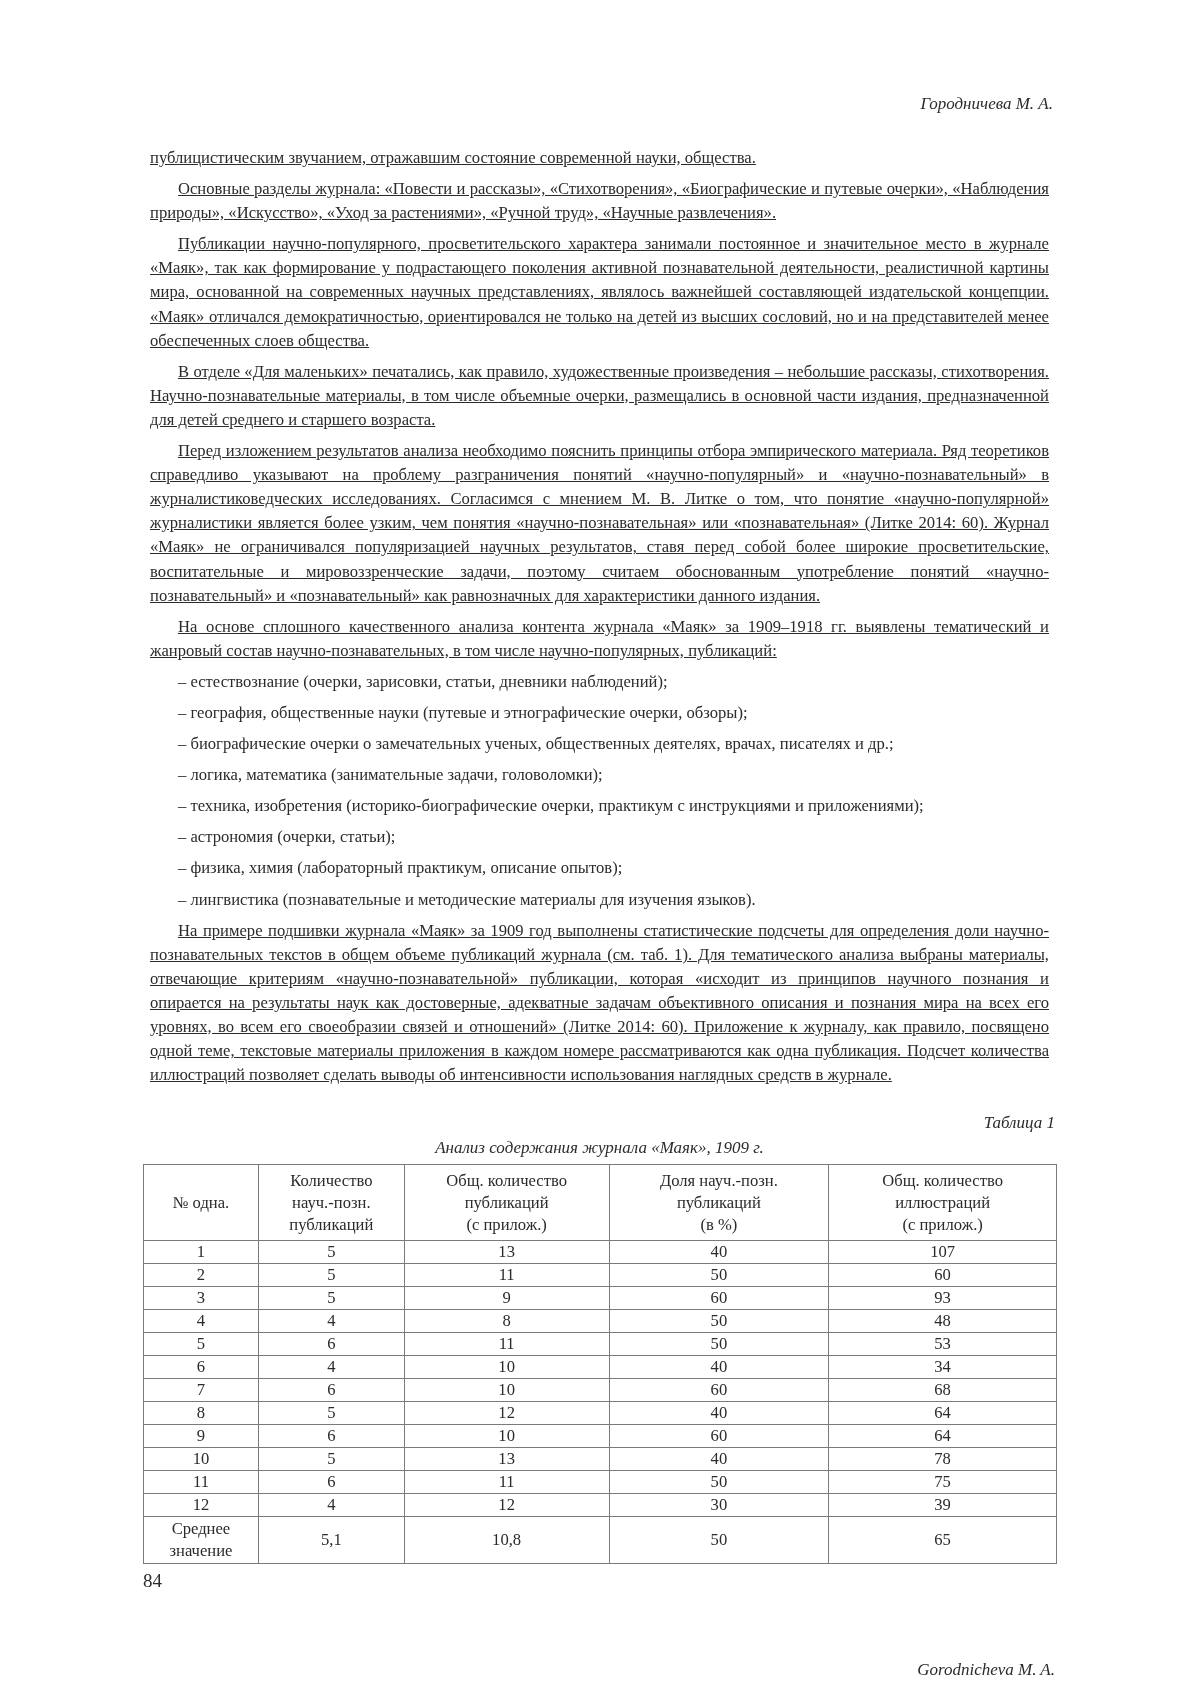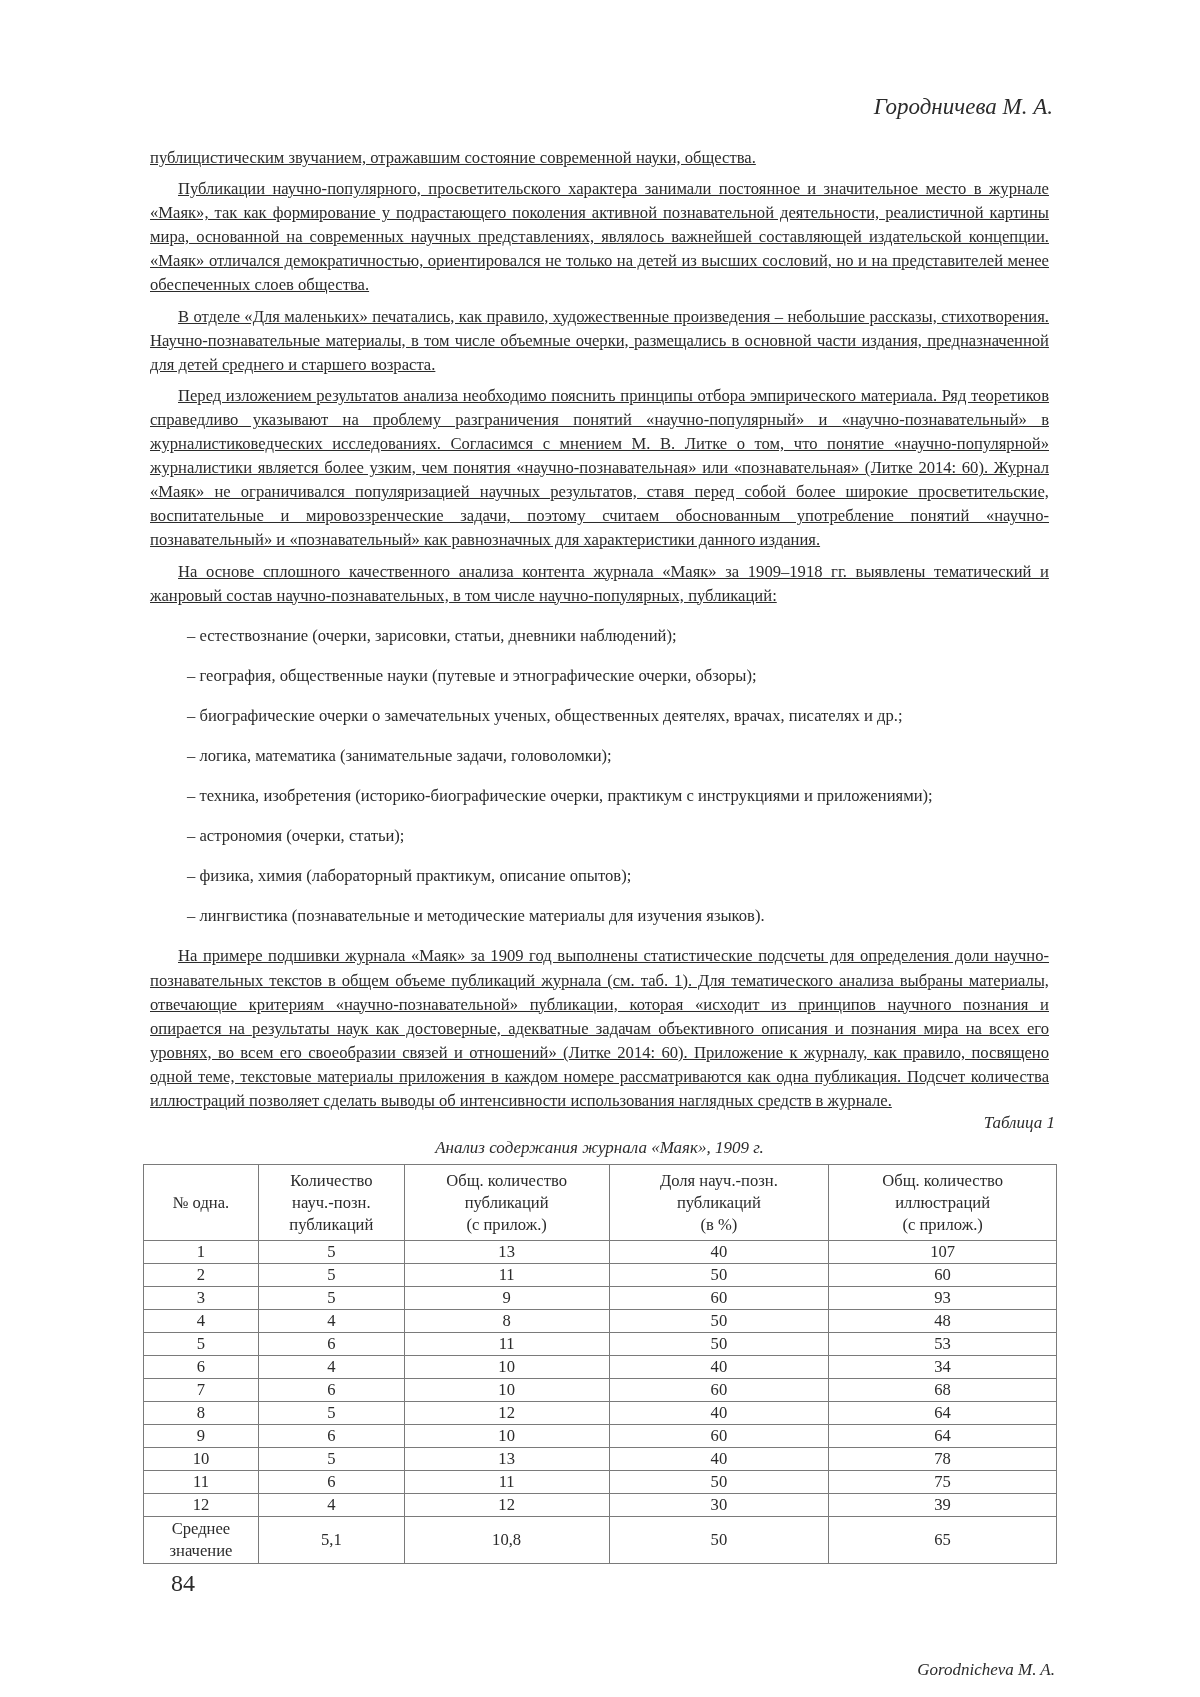--- a/index.html
+++ b/index.html
@@ -1,45 +1,46 @@
 <!DOCTYPE html>
 <html><head>
 <meta charset="utf-8">
 <style>
   html, body { margin: 0; padding: 0; background: #ffffff; }
   body { width: 1200px; height: 1697px; position: relative; overflow: hidden;
          font-family: "Liberation Serif", "DejaVu Serif", serif; color: #2b2b2b; }
   .running-head { position: absolute; top: 94px; right: 147px; font-style: italic;
-                  font-size: 23px; }
+                  font-size: 17px; }
   .content { position: absolute; left: 143px; top: 139px; width: 913px;
              font-size: 16.6px; line-height: 24.1px; text-align: justify; }
   .content p { margin: 7px; text-indent: 28px; text-decoration: underline; }
   .content p.noindent { text-indent: 0; }
   .content ul { list-style: none; margin: 0; padding: 0 0 0 28px; }
-  .content li { margin: 16px; }
+  .content li { margin: 7px; }
   .content li::before { content: "\2013\00a0"; }
   .table-label { position: absolute; top: 1113px; right: 145px; font-style: italic; font-size: 17px; }
   .table-caption { position: absolute; top: 1138px; left: 143px; width: 913px; text-align: center;
                    font-style: italic; font-size: 17px; }
   table.data { position: absolute; top: 1164px; left: 143px; width: 914px; border-collapse: collapse;
                font-size: 16.6px; line-height: 22px; }
   table.data th, table.data td { border: 1.3px solid #7a7a7a; text-align: center; padding: 0; font-weight: normal; }
   table.data thead th { height: 75px; vertical-align: middle; }
   table.data tbody td { height: 21px; }
   table.data tbody tr.avg td { height: 46px; }
-  .footer-page { position: absolute; top: 1570px; left: 143px; font-size: 24px; margin-left: 28px; }
+  .footer-page { position: absolute; top: 1570px; left: 143px; font-size: 19px; }
   .footer-author { position: absolute; top: 1660px; right: 145px; font-style: italic; font-size: 17px; }
 </style>
 </head>
 <body>
 
 <div class="running-head">Городничева М. А.</div>
 
 <div class="content">
   <p class="noindent">публицистическим звучанием, отражавшим состояние современной науки, общества.</p>
+  <p>Основные разделы журнала: «Повести и рассказы», «Стихотворения», «Биографические и путевые очерки», «Наблюдения природы», «Искусство», «Уход за растениями», «Ручной труд», «Научные развлечения».</p>
   <p>Публикации научно-популярного, просветительского характера занимали постоянное и значительное место в журнале «Маяк», так как формирование у подрастающего поколения активной познавательной деятельности, реалистичной картины мира, основанной на современных научных представлениях, являлось важнейшей составляющей издательской концепции. «Маяк» отличался демократичностью, ориентировался не только на детей из высших сословий, но и на представителей менее обеспеченных слоев общества.</p>
   <p>В отделе «Для маленьких» печатались, как правило, художественные произведения – небольшие рассказы, стихотворения. Научно-познавательные материалы, в том числе объемные очерки, размещались в основной части издания, предназначенной для детей среднего и старшего возраста.</p>
   <p>Перед изложением результатов анализа необходимо пояснить принципы отбора эмпирического материала. Ряд теоретиков справедливо указывают на проблему разграничения понятий «научно-популярный» и «научно-познавательный» в журналистиковедческих исследованиях. Согласимся с мнением М. В. Литке о том, что понятие «научно-популярной» журналистики является более узким, чем понятия «научно-познавательная» или «познавательная» (Литке 2014: 60). Журнал «Маяк» не ограничивался популяризацией научных результатов, ставя перед собой более широкие просветительские, воспитательные и мировоззренческие задачи, поэтому считаем обоснованным употребление понятий «научно-познавательный» и «познавательный» как равнозначных для характеристики данного издания.</p>
   <p>На основе сплошного качественного анализа контента журнала «Маяк» за 1909–1918 гг. выявлены тематический и жанровый состав научно-познавательных, в том числе научно-популярных, публикаций:</p>
   <ul>
     <li>естествознание (очерки, зарисовки, статьи, дневники наблюдений);</li>
     <li>география, общественные науки (путевые и этнографические очерки, обзоры);</li>
     <li>биографические очерки о замечательных ученых, общественных деятелях, врачах, писателях и др.;</li>
     <li>логика, математика (занимательные задачи, головоломки);</li>
     <li>техника, изобретения (историко-биографические очерки, практикум с инструкциями и приложениями);</li>

